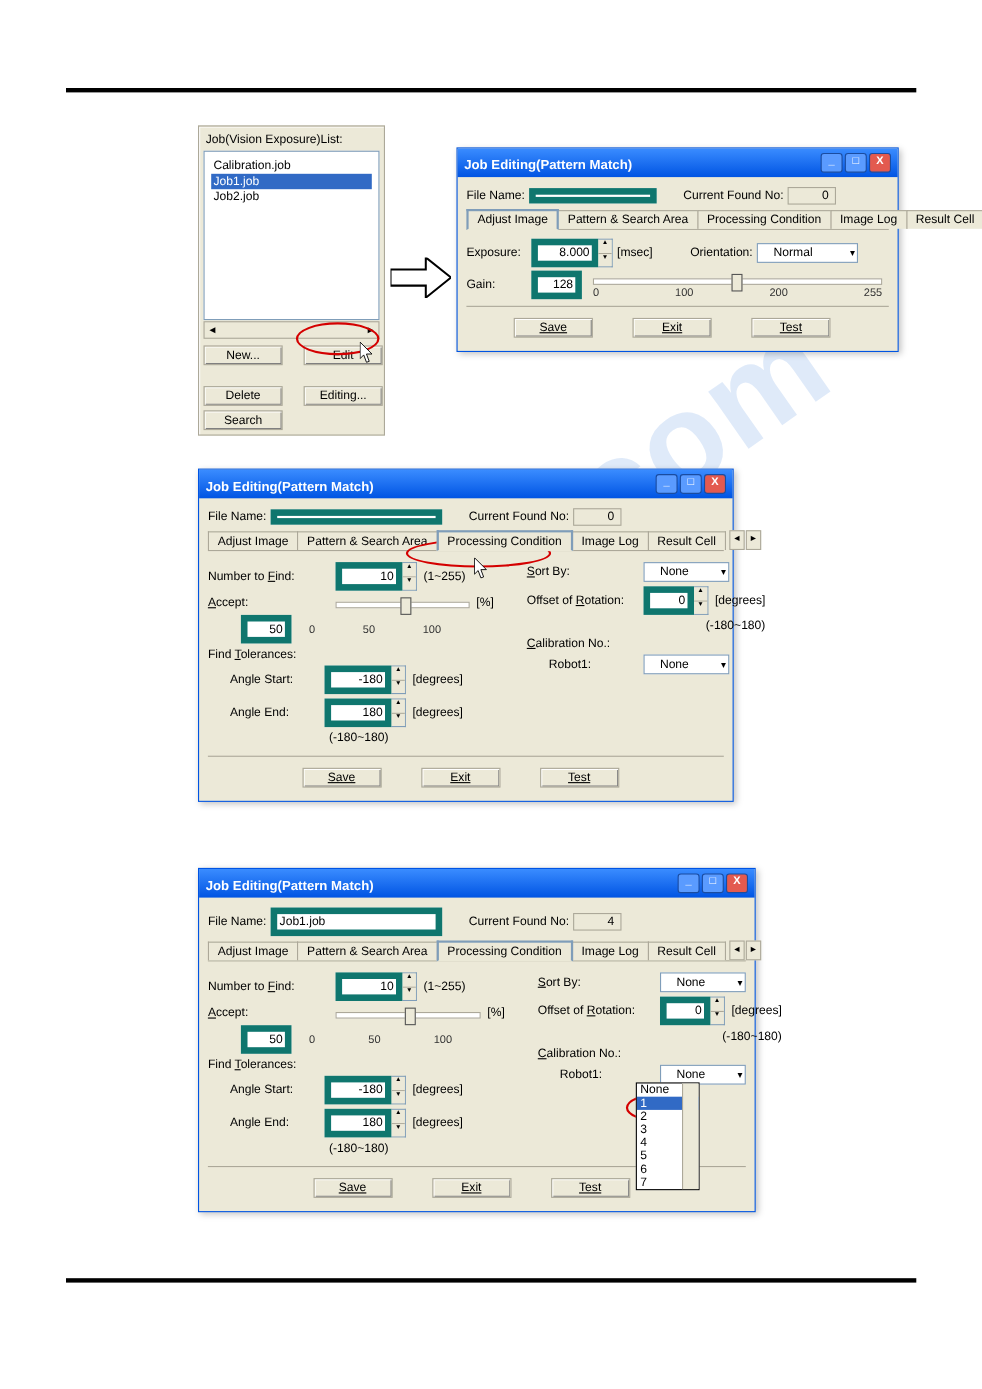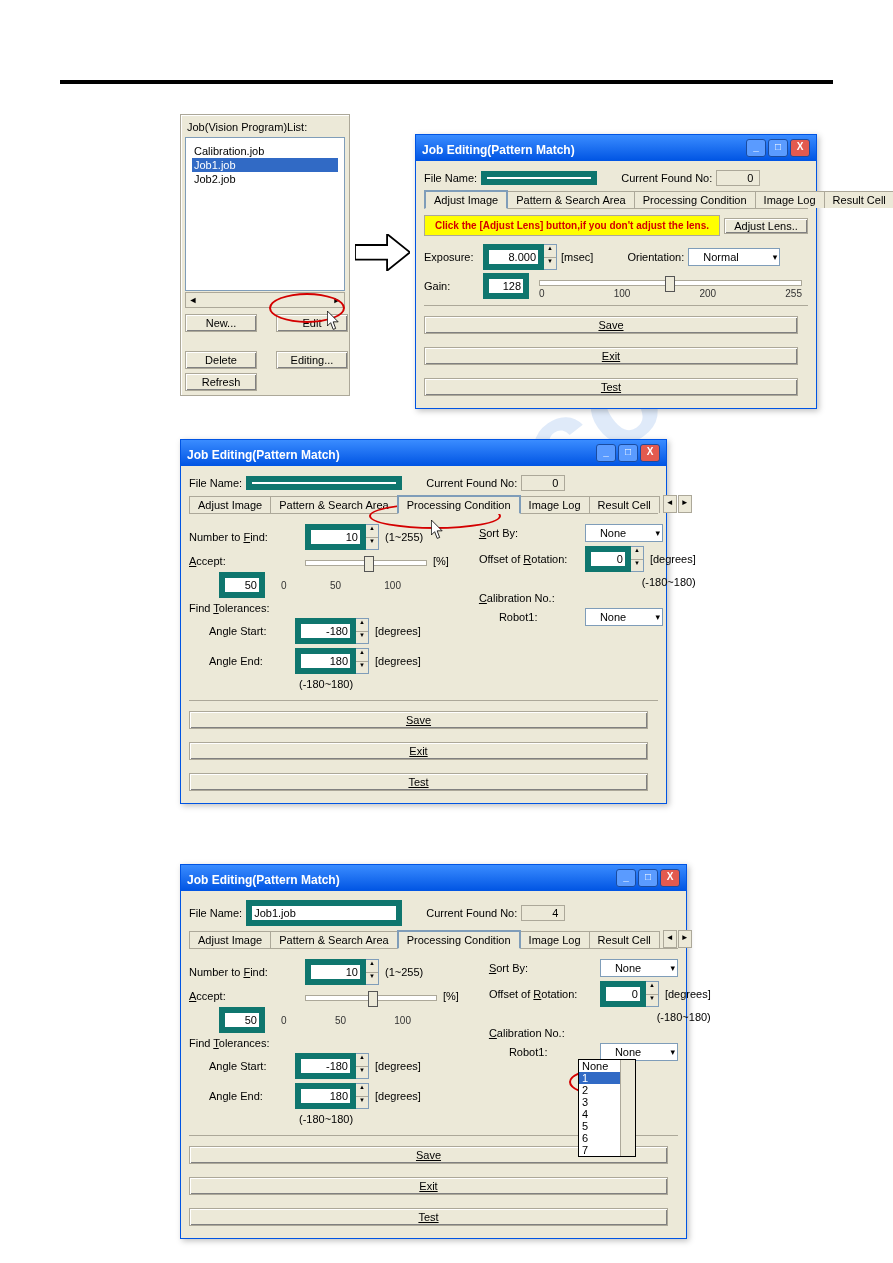--- a/index.html
+++ b/index.html
@@ -238,21 +238,21 @@
     display:flex;
     justify-content:space-between;
     font-size:10px;
     color:#333;
   }
   .hr-dlg {
     border:none;
     border-top:1px solid #aca899;
     margin:6px 0;
   }
-  .btn-row-right { display:flex; justify-content:flex-end; gap:13px; padding:4px 10px 4px 0;flex-direction:column;}
+  .btn-row-right { display:flex; justify-content:center; gap:36px; padding:4px 10px 4px 0;}
 
   
   .dlg-block { margin:30px 0 0 180px; position:relative;}
   .two-col { display:flex; gap:30px; }
   .col { flex:1; }
   .form-line { display:flex; align-items:center; gap:6px; margin:4px 0; }
   .form-line .lbl { width:110px; }
   .readonly-input {
     background:#ece9d8;
     border:1px solid #aca899;
@@ -283,38 +283,38 @@
 </head>
 <body>
 
 <hr class="page-rule">
 
 <div class="watermark">ive.com</div>
 
 <div class="row" style="margin-top:10px;">
 
   <div class="joblist-panel win3d-out" style="position:relative;">
-    <div class="joblist-title">Job(Vision Program)List:</div>
+    <div class="joblist-title">Job(Vision Exposure)List:</div>
     <div class="listbox">
       <div class="list-item">Calibration.job</div>
       <div class="list-item sel">Job1.job</div>
       <div class="list-item">Job2.job</div>
     </div>
     <div class="scroll-hz">
       <span class="arrow">◄</span>
       <span class="arrow">►</span>
     </div>
     <div class="btn-grid">
       <div class="btn">New...</div>
       <div class="btn">Edit</div>
       <div class="btn">Delete</div>
       <div class="btn">Editing...</div>
     </div>
     <div style="margin-top:4px;">
-      <div class="btn">Refresh</div>
+      <div class="btn">Search</div>
     </div>
     <div class="ellipse-red" style="left:88px; top:178px; width:72px; height:26px;"></div>
     <div class="cursor" style="left:146px; top:196px;">
       <svg viewBox="0 0 16 24">
           <path d="M0 0 L0 18 L4 14 L7 22 L10 21 L7 13 L13 13 Z" fill="#fff" stroke="#000" stroke-width="1"></path>
         </svg>
     </div>
   </div>
 
   <div class="big-arrow">
@@ -339,24 +339,20 @@
         <span style="margin-left:20px;">Current Found No:</span>
         <span class="readonly-input">0</span>
       </div>
       <div class="tabstrip">
         <div class="tab active">Adjust Image</div>
         <div class="tab">Pattern &amp; Search Area</div>
         <div class="tab">Processing Condition</div>
         <div class="tab">Image Log</div>
         <div class="tab">Result Cell</div>
 
-      </div>
-      <div class="field-row">
-        <div class="yellow-banner">Click the [Adjust Lens] button,if you don't adjust the lens.</div>
-        <div class="btn btn-small" style="min-width:70px;">Adjust Lens..</div>
       </div>
       <div class="field-row" style="margin-top:8px;">
         <span style="width:55px;">Exposure:</span>
         <span class="spinner">
           <span class="num-input">8.000</span>
           <span class="spin-btns">
               <span>▲</span>
               <span>▼</span>
             </span>
         </span>

